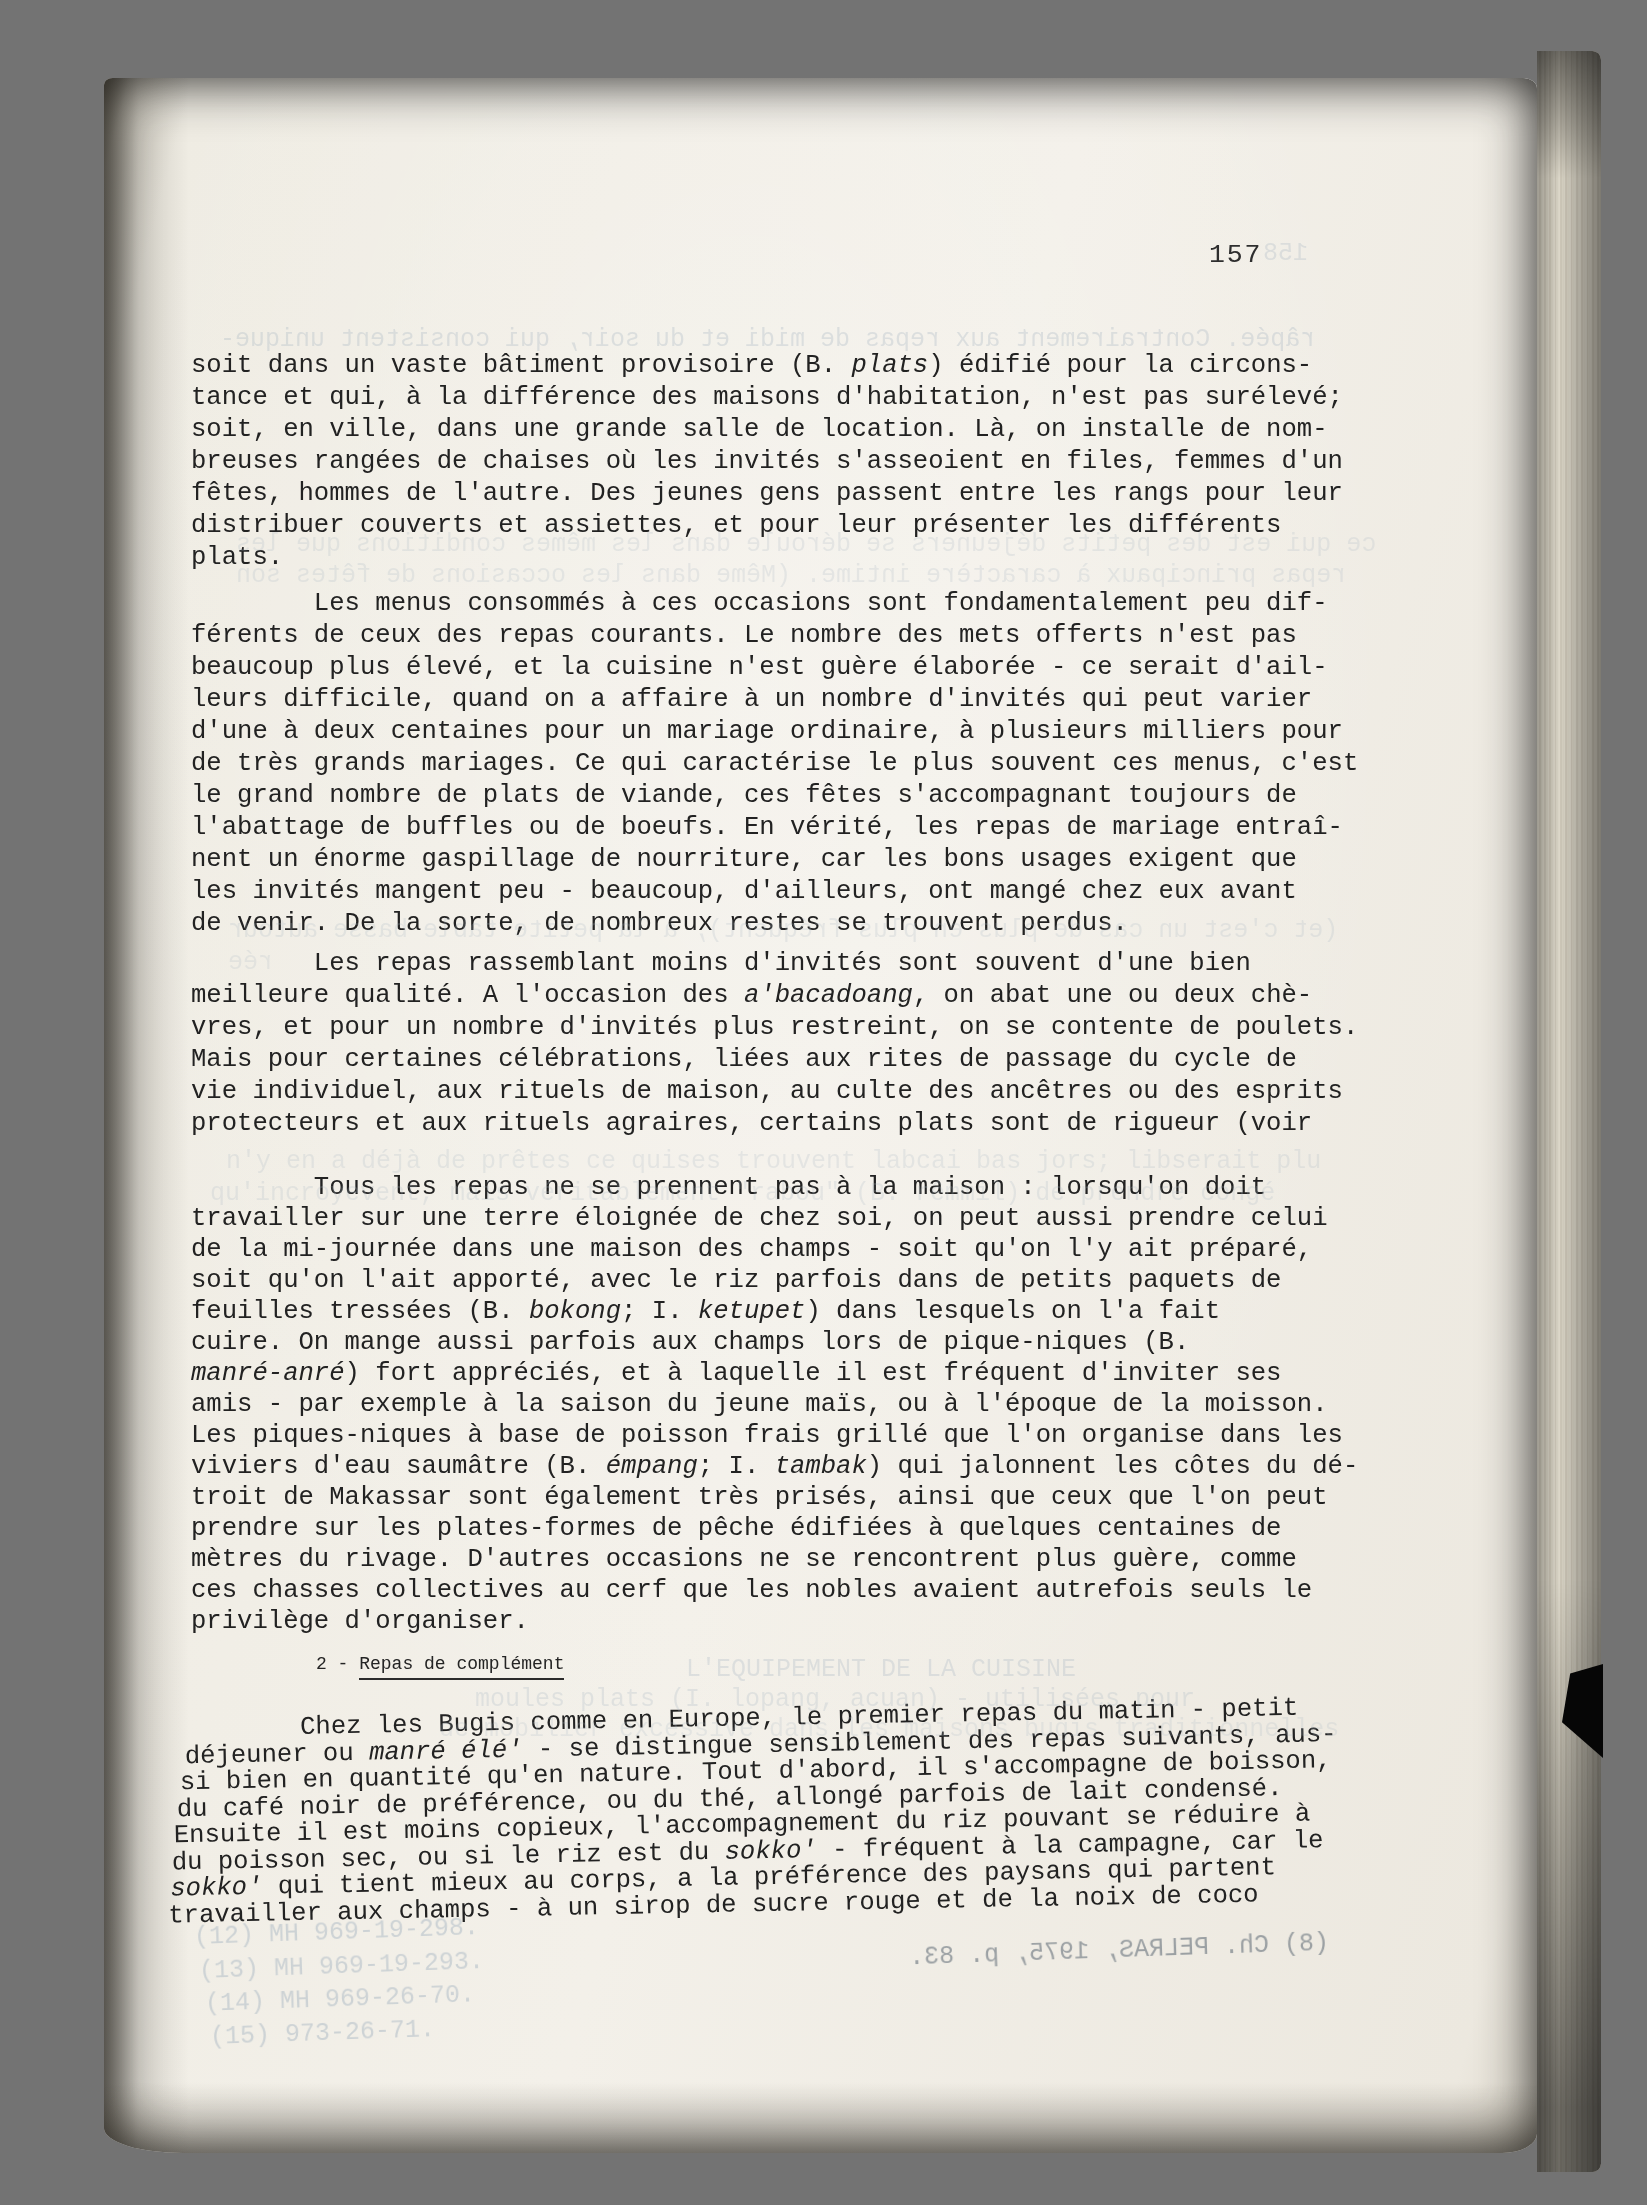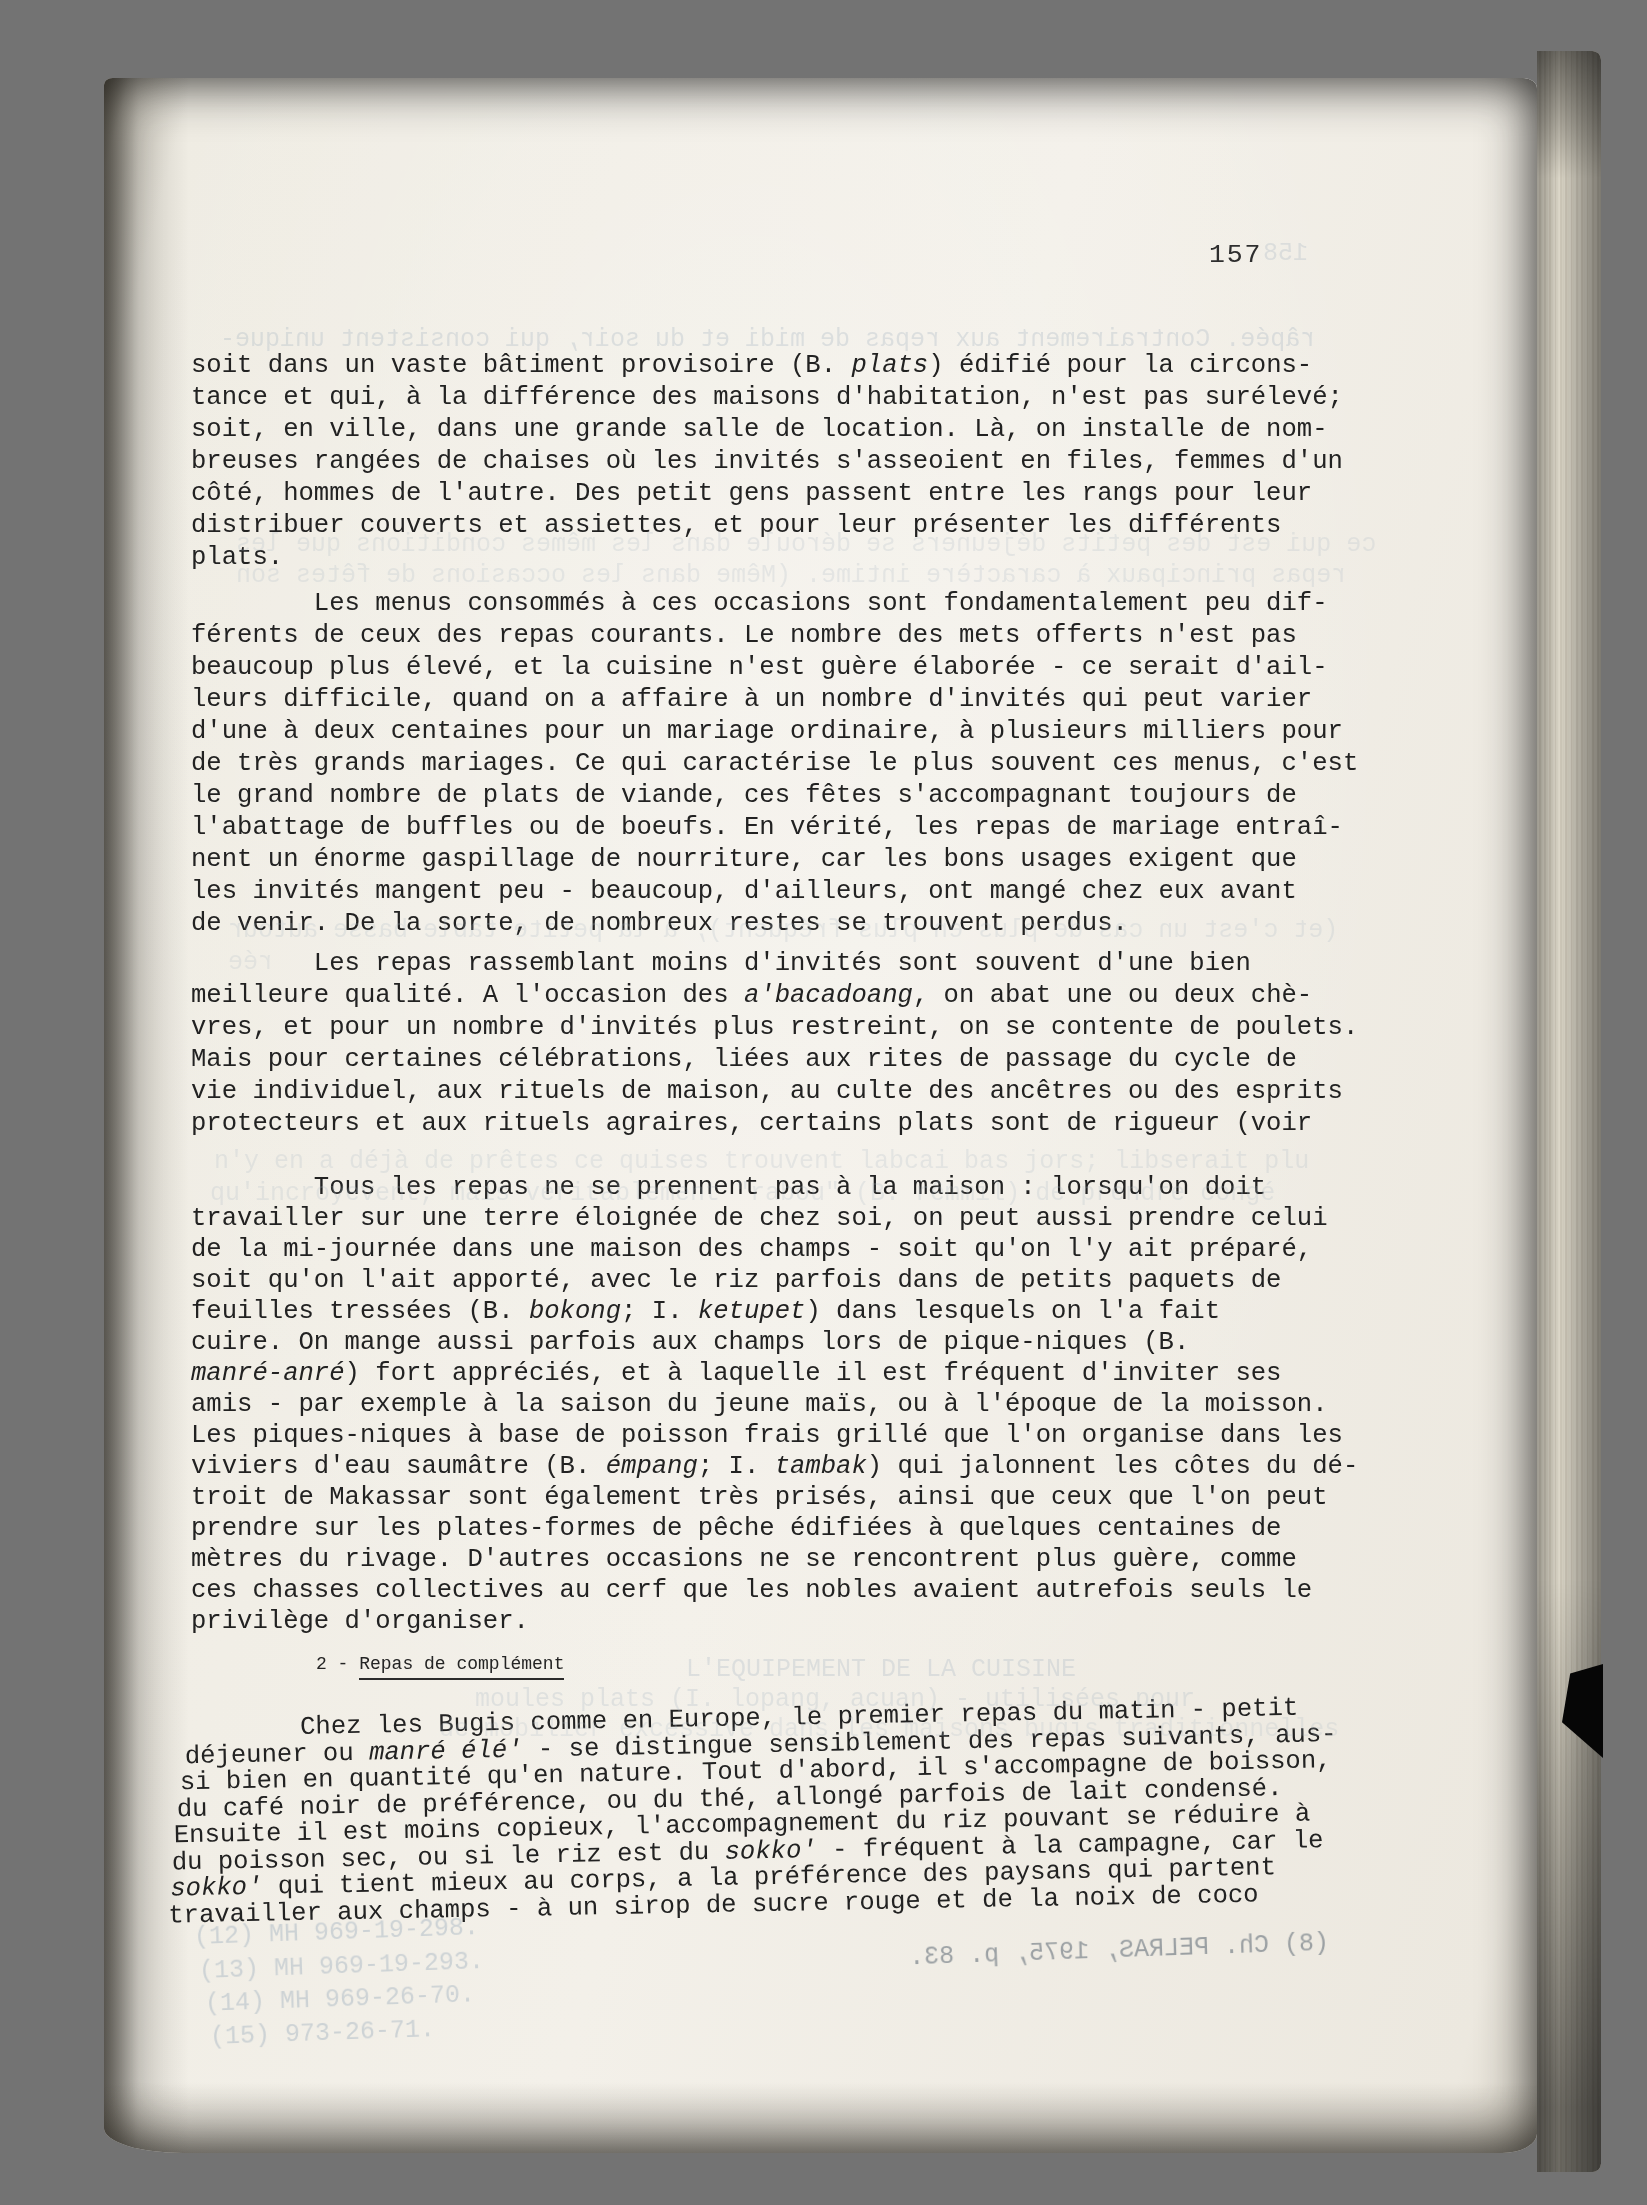--- a/index.html
+++ b/index.html
@@ -43,21 +43,21 @@
     <div class="spine-shade"></div>
     <div class="bottom-shade"></div>
     <div class="pagenum">157</div>
     <div id="textcol">
       <div class="heading"><span>2 - </span><span class="hu">Repas de complément</span></div>
     <div class="para" style="top: 272px; line-height: 32px;">
           <div class="tline"><span>soit dans un vaste bâtiment provisoire (B. </span><span class="it">plats</span><span>) édifié pour la circons-</span></div>
           <div class="tline"><span>tance et qui, à la différence des maisons d'habitation, n'est pas surélevé;</span></div>
           <div class="tline"><span>soit, en ville, dans une grande salle de location. Là, on installe de nom-</span></div>
           <div class="tline"><span>breuses rangées de chaises où les invités s'asseoient en files, femmes d'un</span></div>
-          <div class="tline"><span>côté, hommes de l'autre. Des petit gens passent entre les rangs pour leur</span></div>
+          <div class="tline"><span>fêtes, hommes de l'autre. Des jeunes gens passent entre les rangs pour leur</span></div>
           <div class="tline"><span>distribuer couverts et assiettes, et pour leur présenter les différents</span></div>
           <div class="tline"><span>plats.</span></div>
         </div>
         <div class="para" style="top: 510px; line-height: 32px;">
           <div class="tline"><span>        Les menus consommés à ces occasions sont fondamentalement peu dif-</span></div>
           <div class="tline"><span>férents de ceux des repas courants. Le nombre des mets offerts n'est pas</span></div>
           <div class="tline"><span>beaucoup plus élevé, et la cuisine n'est guère élaborée - ce serait d'ail-</span></div>
           <div class="tline"><span>leurs difficile, quand on a affaire à un nombre d'invités qui peut varier</span></div>
           <div class="tline"><span>d'une à deux centaines pour un mariage ordinaire, à plusieurs milliers pour</span></div>
           <div class="tline"><span>de très grands mariages. Ce qui caractérise le plus souvent ces menus, c'est</span></div>
@@ -101,21 +101,21 @@
           <div class="tline" style="margin-left: -22px;"><span>du poisson sec, ou si le riz est du </span><span class="it">sokko'</span><span> - fréquent à la campagne, car le</span></div>
           <div class="tline" style="margin-left: -24px;"><span class="it">sokko'</span><span> qui tient mieux au corps, a la préférence des paysans qui partent</span></div>
           <div class="tline" style="margin-left: -26.5px;"><span>travailler aux champs - à un sirop de sucre rouge et de la noix de coco</span></div>
         </div>
       </div>
   <div class="bleed" style="left: 116px; top: 247px; opacity: 0.32; transform: scaleX(-1);">râpée. Contrairement aux repas de midi et du soir, qui consistent unique-</div>
       <div class="bleed" style="left: 132px; top: 452px; opacity: 0.22; transform: scaleX(-1);">ce qui est des petits déjeuners se déroule dans les mêmes conditions que les</div>
       <div class="bleed" style="left: 132px; top: 483px; opacity: 0.22; transform: scaleX(-1);">repas principaux à caractère intime. (Même dans les occasions de fêtes son</div>
       <div class="bleed" style="left: 124px; top: 838px; opacity: 0.22; transform: scaleX(-1);">(et c'est un cas de plus en plus fréquent), à la petite table basse autour</div>
       <div class="bleed" style="left: 124px; top: 870px; opacity: 0.2; transform: scaleX(-1);">rée</div>
-      <div class="bleed" style="left: 110px; top: 1069px; opacity: 0.22;">n'y en a déjà de prêtes ce quises trouvent labcai bas jors; libserait plu</div>
+      <div class="bleed" style="left: 122px; top: 1069px; opacity: 0.22;">n'y en a déjà de prêtes ce quises trouvent labcai bas jors; libserait plu</div>
       <div class="bleed" style="left: 106px; top: 1101px; opacity: 0.22;">qu'incroyevent, mais véritablement "rabou" (B. rêmmil) de prendre congé</div>
       <div class="bleed" style="left: 582px; top: 1577px; opacity: 0.3;">L'EQUIPEMENT DE LA CUISINE</div>
       <div class="bleed" style="left: 371px; top: 1607px; opacity: 0.26;">moules plats (I. lopang, acuan) - utilisées pour</div>
       <div class="bleed" style="left: 335px; top: 1637px; opacity: 0.2;">de mobilier excessive dans les maisons bugis traditionnelles</div>
       <div class="bleed" style="left: 90px; top: 1840px; opacity: 0.5; transform: rotate(-2deg);">(12) MH 969-19-298.</div>
       <div class="bleed" style="left: 95px; top: 1874px; opacity: 0.5; transform: rotate(-2deg);">(13) MH 969-19-293.</div>
       <div class="bleed" style="left: 101px; top: 1907px; opacity: 0.5; transform: rotate(-2deg);">(14) MH 969-26-70.</div>
       <div class="bleed" style="left: 106px; top: 1941px; opacity: 0.5; transform: rotate(-2deg);">(15) 973-26-71.</div>
       <div class="bleed" style="left: 805px; top: 1858px; opacity: 0.65; color: rgb(111, 121, 130); transform: scaleX(-1) rotate(2deg);">(8) Ch. PELRAS, 1975, p. 83.</div>
       <div class="bleed" style="left: 1159px; top: 161px; opacity: 0.3; transform: scaleX(-1);">158</div>

